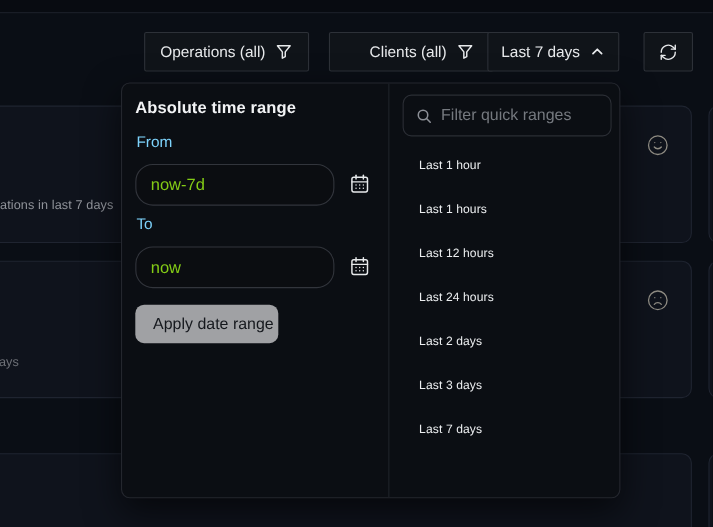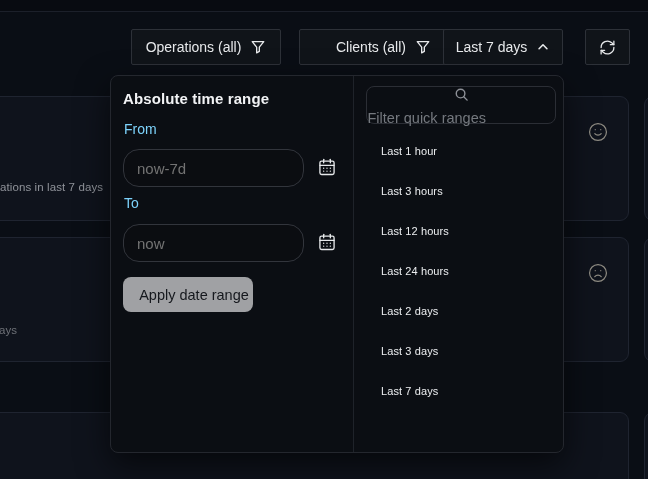--- a/index.html
+++ b/index.html
@@ -66,21 +66,21 @@
     position:absolute; left:12px; top:14px;
     font-size:15px; font-weight:700; color:#f2f3f5; letter-spacing:.1px;
   }
   .field-label { position:absolute; left:13px; font-size:14px; font-weight:500; color:#7dd3fc; }
   #label-from { top:45px; }
   #label-to   { top:119px; }
 
   .time-input {
     position:absolute; left:12px; width:181px; height:38px;
     background:#0b0d11; border:1px solid #32353c; border-radius:16px;
-    color:#737373; font-size:15px; padding:0 13px; outline:none;
+    color:#84cc16; font-size:15px; padding:0 13px; outline:none;
     font-family:"Liberation Sans", sans-serif;
   }
   #input-from { top:73px; }
   #input-to   { top:148px; }
 
   .cal-btn {
     position:absolute; left:204px; width:24px; height:24px;
     background:none; border:none; color:#e7e9eb; cursor:pointer; padding:0;
   }
   #cal-from { top:80px; }
@@ -91,21 +91,21 @@
     background:#a0a1a4; color:#15181d; border:none; border-radius:8px;
     font-size:14.5px; font-weight:500; cursor:pointer;
     font-family:"Liberation Sans", sans-serif;
     padding-left:12px;
   }
 
   
   .quick-filter {
     position:absolute; left:255px; top:10px; width:190px; height:38px;
     border:1px solid #2b2e35; border-radius:8px; background:#0b0e13;
-    display:flex; align-items:center; padding:0 11px; gap:8px;flex-direction:column;
+    display:flex; align-items:center; padding:0 11px; gap:8px;
   }
   .quick-filter svg { color:#8d9097; flex:0 0 auto; }
   .quick-filter input {
     flex:1; min-width:0; background:transparent; border:none; outline:none;
     color:#e9eaec; font-size:14.5px; font-family:"Liberation Sans", sans-serif;
   }
   .quick-filter input::placeholder { color:#75797f; }
 
   .quick-list { position:absolute; left:242px; top:55px; width:212px; }
   .quick-item {
@@ -208,21 +208,21 @@
     <div class="quick-filter">
       <svg width="15" height="15" viewBox="0 0 16 16" fill="none" stroke="currentColor" stroke-width="1.5" stroke-linecap="round">
         <circle cx="7" cy="7" r="4.6"></circle>
         <path d="M10.4 10.4L14 14"></path>
       </svg>
       <input type="text" placeholder="Filter quick ranges" style="">
     </div>
 
     <div class="quick-list">
         <div class="quick-item">Last 1 hour</div>
-        <div class="quick-item">Last 3 hours</div>
+        <div class="quick-item">Last 1 hours</div>
         <div class="quick-item">Last 12 hours</div>
         <div class="quick-item">Last 24 hours</div>
         <div class="quick-item">Last 2 days</div>
         <div class="quick-item">Last 3 days</div>
         <div class="quick-item">Last 7 days</div>
       </div>
   </div>
 
 </div>
 

